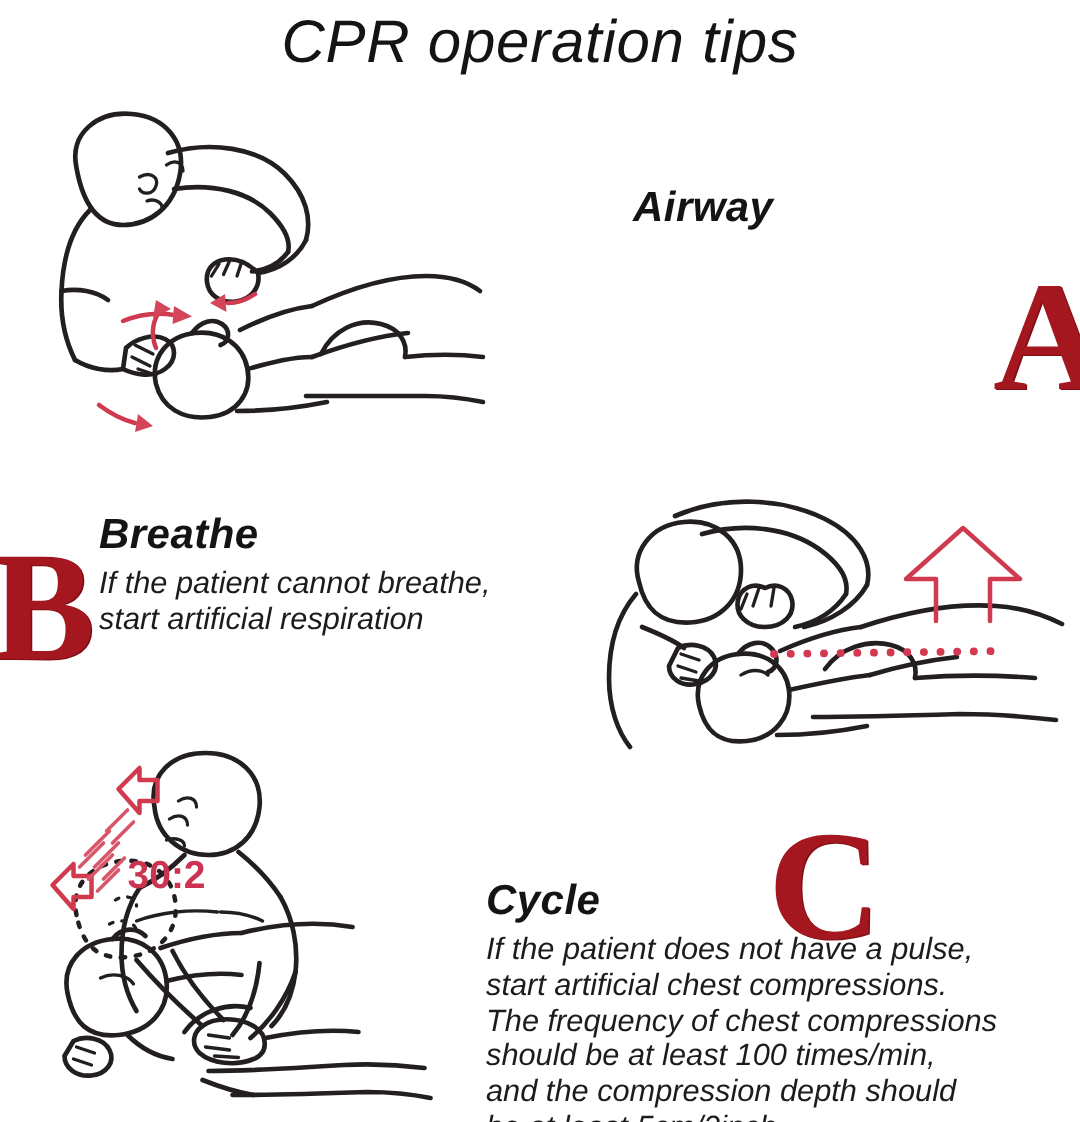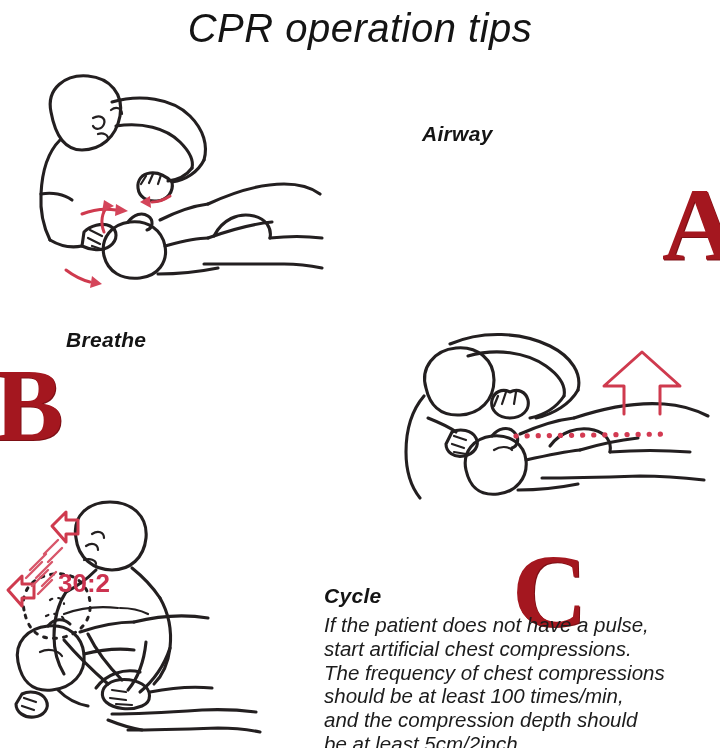--- a/index.html
+++ b/index.html
@@ -58,21 +58,21 @@
     font-size: 104px;
     line-height: 0.9;
     font-weight: bold;
     font-family: "Liberation Serif", serif;
     color: #a4171f;
     text-shadow: 1px 1px 0 #7d0f15;
     user-select: none;
   }
 
   .step-heading {
-    font-size: 21px;
+    font-size: 28px;
     font-weight: bold;
     font-style: italic;
     color: #141414;
     letter-spacing: 0.3px;
     margin: 0 0 5px 0;
     white-space: nowrap;
   }
   .step-body {
     font-size: 20.5px;
     font-style: italic;
@@ -83,24 +83,24 @@
   }
 
   
   #airway-illustration  { left: 8px;   top: 2px;  width: 320px; height: 232px; }
   #airway-text          { left: 330px; top: 58px; width: 386px; }
   #airway-letter        { left: 332px; top: 62px; }
   #airway-copy          { position: absolute; left: 92px; top: 6px; width: 294px; }
 
   #breathe-text         { left: 0px;   top: 28px; width: 400px; }
   #breathe-letter       { left: -6px;  top: 30px; }
-  #breathe-copy         { position: absolute; left: 66px; top: 0px; width: 330px; }
+  #breathe-copy         { position: absolute; left: 66px; top: 12px; width: 330px; }
   #breathe-illustration { left: 398px; top: 22px; width: 322px; height: 178px; }
 
-  #cycle-illustration   { left: 0px;   top: 0px;  width: 262px; height: 254px; }
+  #cycle-illustration   { left: 0px;   top: 0px;  width: 262px; height: 254px; padding-left: 27px; }
   #cycle-text           { left: 256px; top: 48px; width: 464px; }
   #cycle-letter         { left: 256px; top: 4px; }
   #cycle-copy           { position: absolute; left: 68px; top: 0px; width: 396px; margin-top: 44px; }
 
   .illustration svg { display: block; width: 100%; height: 100%; }
 
   .ink   { fill: none; stroke: #231f20; stroke-width: 3.1; stroke-linecap: round; stroke-linejoin: round; }
   .ink-thin { fill: none; stroke: #231f20; stroke-width: 2.2; stroke-linecap: round; stroke-linejoin: round; }
   .dashed-head { fill: none; stroke: #231f20; stroke-width: 3; stroke-linecap: round; stroke-dasharray: 3 7; }
   .dashed-fine { fill: none; stroke: #231f20; stroke-width: 2.2; stroke-linecap: round; stroke-dasharray: 2.5 6; }
@@ -186,20 +186,22 @@
     </div>
   </div>
 </section>
 
 <section class="step-section" id="section-breathe">
 
   <div class="text-block" id="breathe-text">
     <div class="step-letter" id="breathe-letter">B</div>
     <div id="breathe-copy">
       <h2 class="step-heading">Breathe</h2>
+      <p class="step-body">If the patient cannot breathe,
+start artificial respiration</p>
     </div>
   </div>
 
   <div class="illustration" id="breathe-illustration">
     <svg viewBox="0 0 322 178" xmlns="http://www.w3.org/2000/svg" aria-hidden="true">
 
       <path class="ink" d="M28 66 C22 46 36 28 58 26 C80 24 96 38 96 58 C96 78 82 92 62 93 C42 94 32 84 28 66 Z"></path>
 
       <path class="ink" d="M52 22 C84 8 124 10 152 24 C174 35 184 52 180 68"></path>
       <path class="ink" d="M70 34 C98 26 128 30 148 44 C162 54 168 64 166 74"></path>

